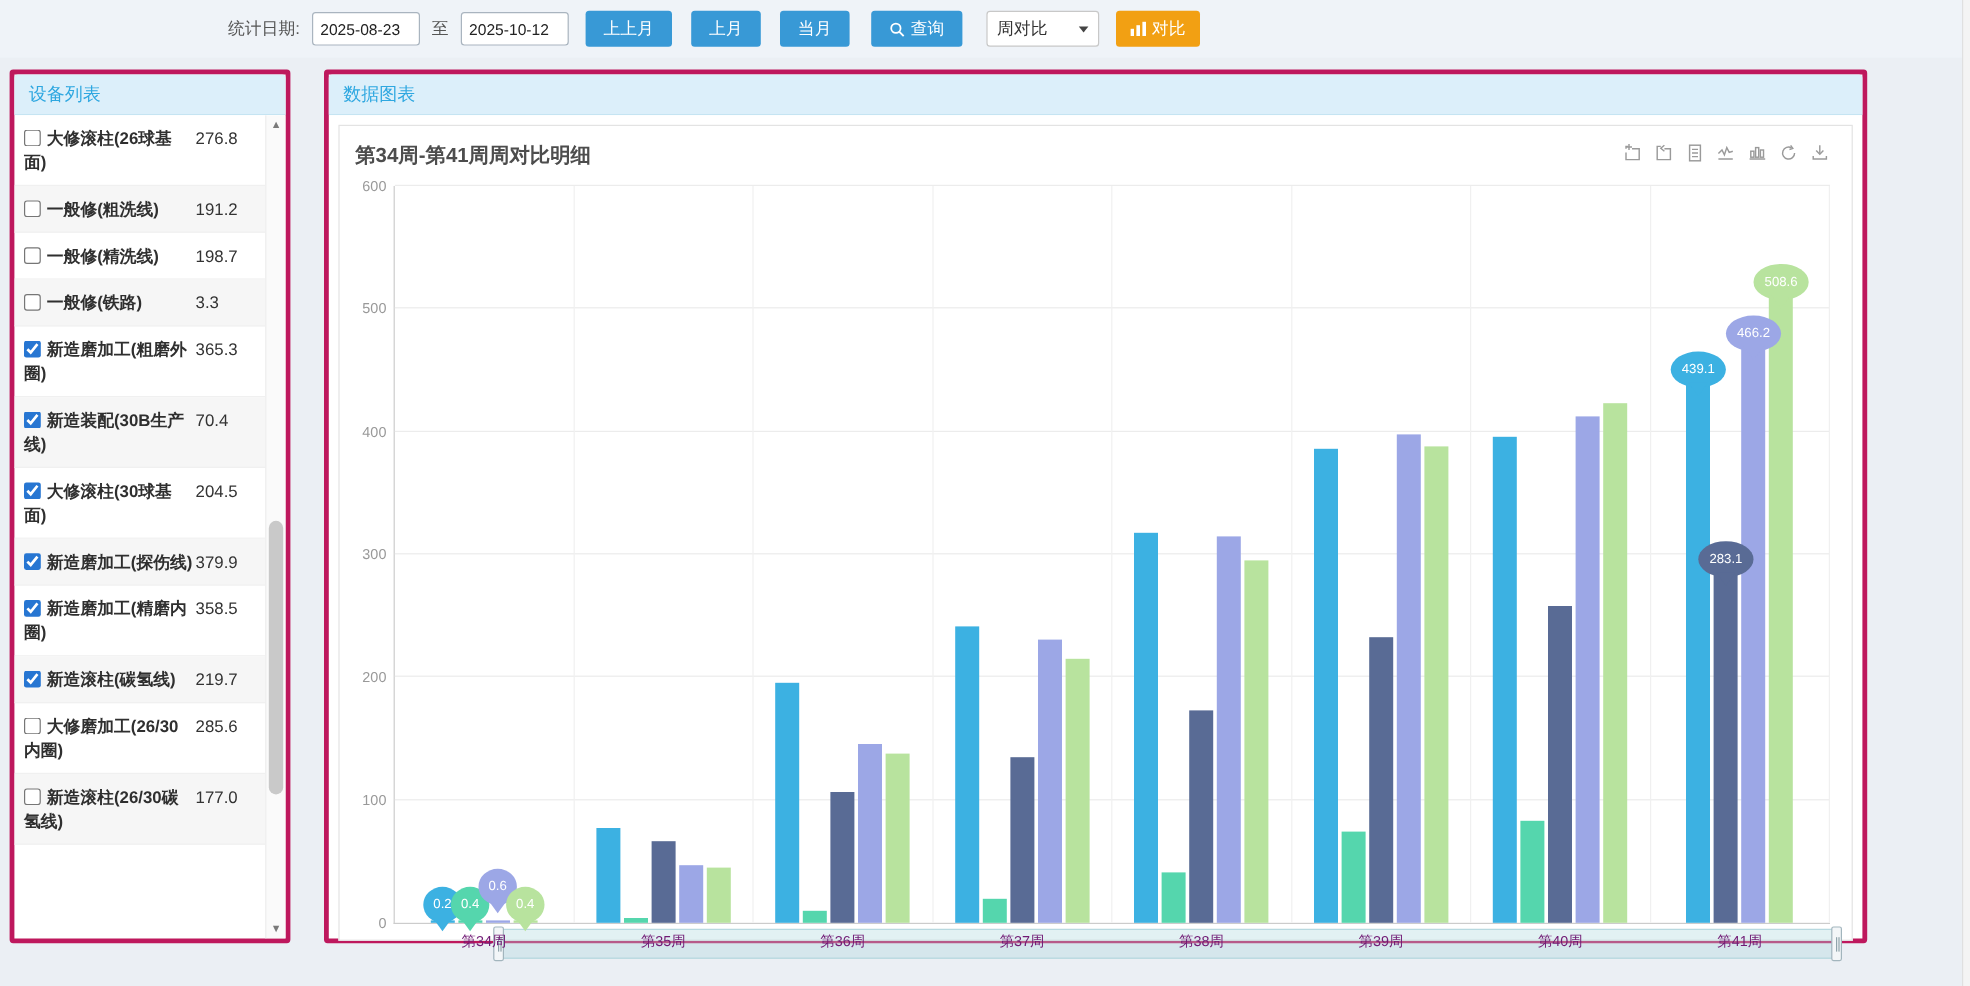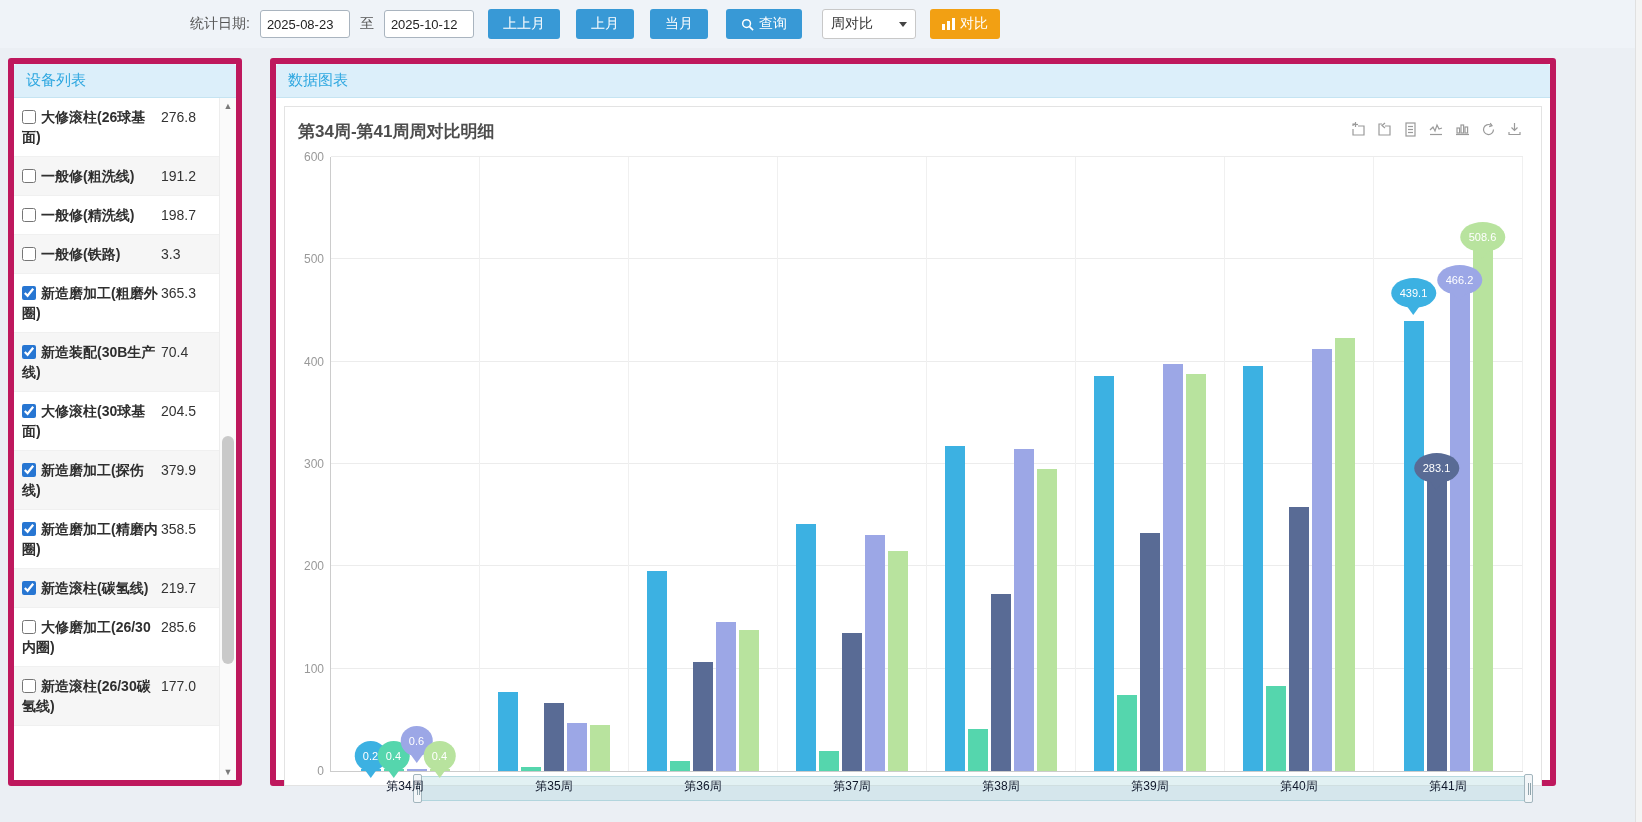--- a/index.html
+++ b/index.html
@@ -17,21 +17,21 @@
     font-family:inherit;text-align:right; }
   .btn-orange { height:30px; background:#f2a013; color:#fff; border:none; border-radius:3px;
     font-size:14px; padding:0 12px; cursor:pointer; display:flex; align-items:center; gap:5px;
     font-family:inherit; }
   .sel { width:94px; height:30px; background:#fff; border:1px solid #c8c8c8; border-radius:3px;
     font-size:14px; color:#333; display:flex; align-items:center; padding:0 8px; cursor:pointer; }
   .sel .caret { margin-left:auto; width:0; height:0; border:4px solid transparent;
     border-top:5px solid #444; margin-top:4px; }
 
   
-  .panel { position:absolute; background:#fff; border:6px solid #be185d; border-radius:3px; }
+  .panel { position:absolute; background:#fff; border:4px solid #be185d; border-radius:3px; }
   .panel-hd { height:34px; background:#dcEFfa; background:#dceffa; border-bottom:1px solid #c5e4f2;
     color:#2ea7e0; font-size:15px; display:flex; align-items:center; padding:0 12px;
     border-radius:3px 3px 0 0; }
   #devicePanel { left:8px; top:58px; width:234px; height:728px; }
   #chartPanel  { left:270px; top:58px; width:1286px; height:728px; }
 
   
   .list-wrap { position:absolute; top:34px; bottom:0; left:0; right:0; overflow:hidden; }
   .list { position:absolute; top:0; bottom:0; left:0; right:17px; }
   .row { display:flex; align-items:flex-start; padding:9px 6px 9px 8px;
@@ -64,21 +64,21 @@
   .gridline { position:absolute; left:0; right:0; height:1px; background:#ececec; }
   .ylabel { position:absolute; right:100%; margin-right:7px; font-size:12px; color:#999;
     transform:translateY(50%); }
   .groups { position:absolute; inset:0; display:flex; }
   .bar-group { flex:1; position:relative; display:flex; align-items:flex-end;
     justify-content:center; border-right:1px solid #f0f0f0; }
   .bar-slot { width:23px; position:relative; display:flex; justify-content:center;
     align-items:flex-end; height:100%; }
   .bar { width:20px; border-radius:0; }
   .xlabel { position:absolute; top:calc(100% + 7px); left:50%; transform:translateX(-50%);
-    font-size:12px; color:#0f172a; white-space:nowrap; z-index:3; }
+    font-size:12px; color:#701a75; white-space:nowrap; z-index:3; }
   .pin { position:absolute; left:50%; transform:translateX(-50%); z-index:4;
     color:#fff; font-size:11px; text-align:center; }
   .pin .head { display:block; height:30px; border-radius:50%; line-height:30px; }
   .pin .tail { position:absolute; top:26px; left:50%; transform:translateX(-50%);
     width:0; height:0; border:8px solid transparent; border-bottom:none;
     border-top-width:11px; border-top-style:solid; }
   
   .dz { position:absolute; top:calc(100% + 5px); left:86px; right:-6px; height:25px;
     background:rgba(173,216,222,.35); border:1px solid rgba(160,205,214,.65); z-index:1; }
   .dz .hdl { position:absolute; top:-3px; width:9px; height:29px; background:#f3f6f8;
@@ -381,21 +381,21 @@
               <div class="bar" style="height: 422.3px; background: rgb(156, 167, 230);"></div>
             </div>
             <div class="bar-slot">
               <div class="bar" style="height: 432.55px; background: rgb(184, 227, 158);"></div>
             </div>
             <span class="xlabel">第40周</span>
           </div>
           <div class="bar-group">
             <div class="bar-slot">
               <div class="bar" style="height: 450.077px; background: rgb(60, 177, 226);"></div>
-              <span class="pin" style="bottom: 463px;">
+              <span class="pin" style="bottom: 446px;">
                 <span class="head" style="width: 45.5px; background: rgb(60, 177, 226);">439.1</span>
                 <span class="tail" style="border-top-color: rgb(60, 177, 226);"></span>
               </span>
             </div>
             <div class="bar-slot">
               <div class="bar" style="height: 290.178px; background: rgb(89, 107, 149);"></div>
               <span class="pin" style="bottom: 288.178px;">
                 <span class="head" style="width: 45.5px; background: rgb(89, 107, 149);">283.1</span>
                 <span class="tail" style="border-top-color: rgb(89, 107, 149);"></span>
               </span>

